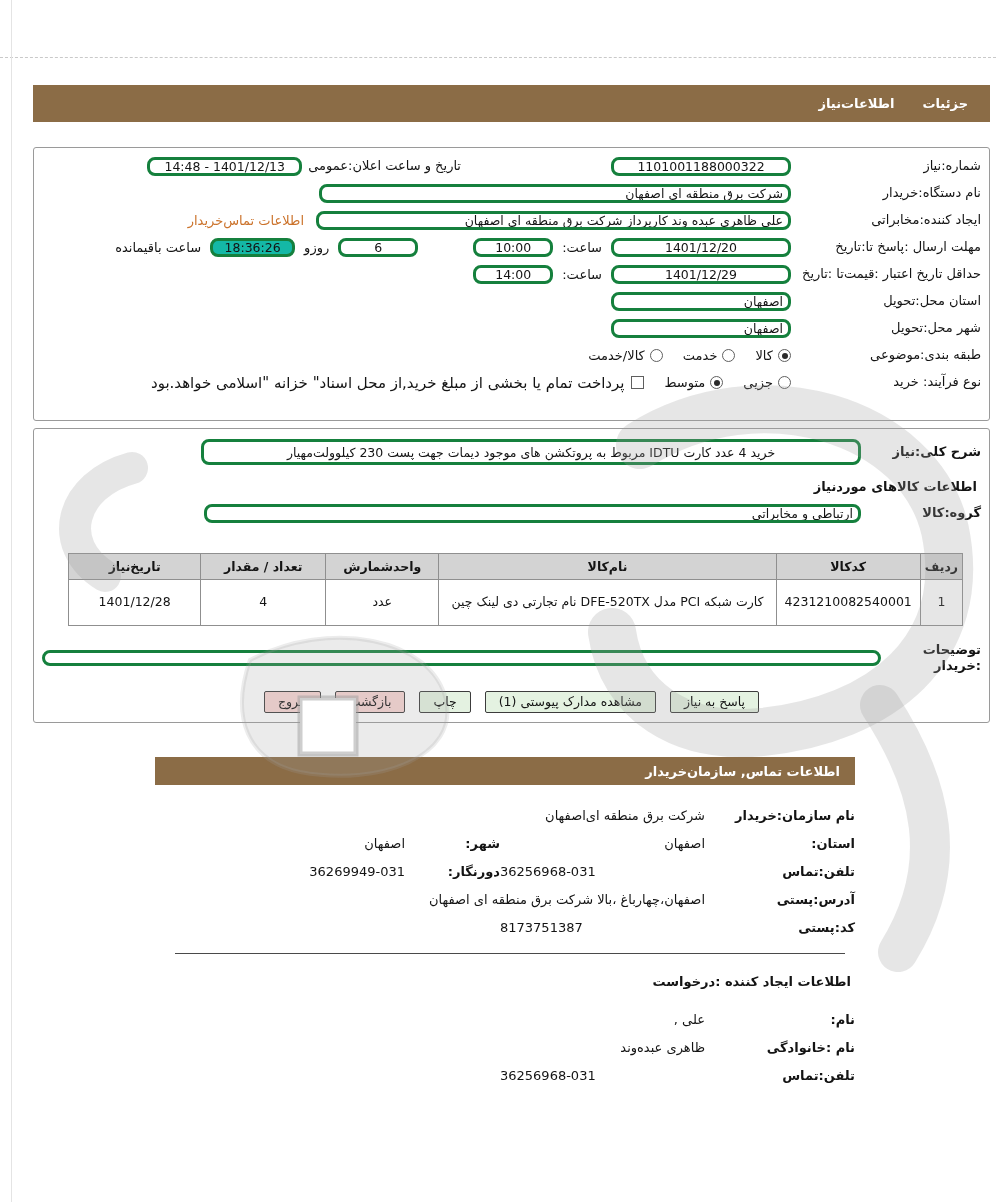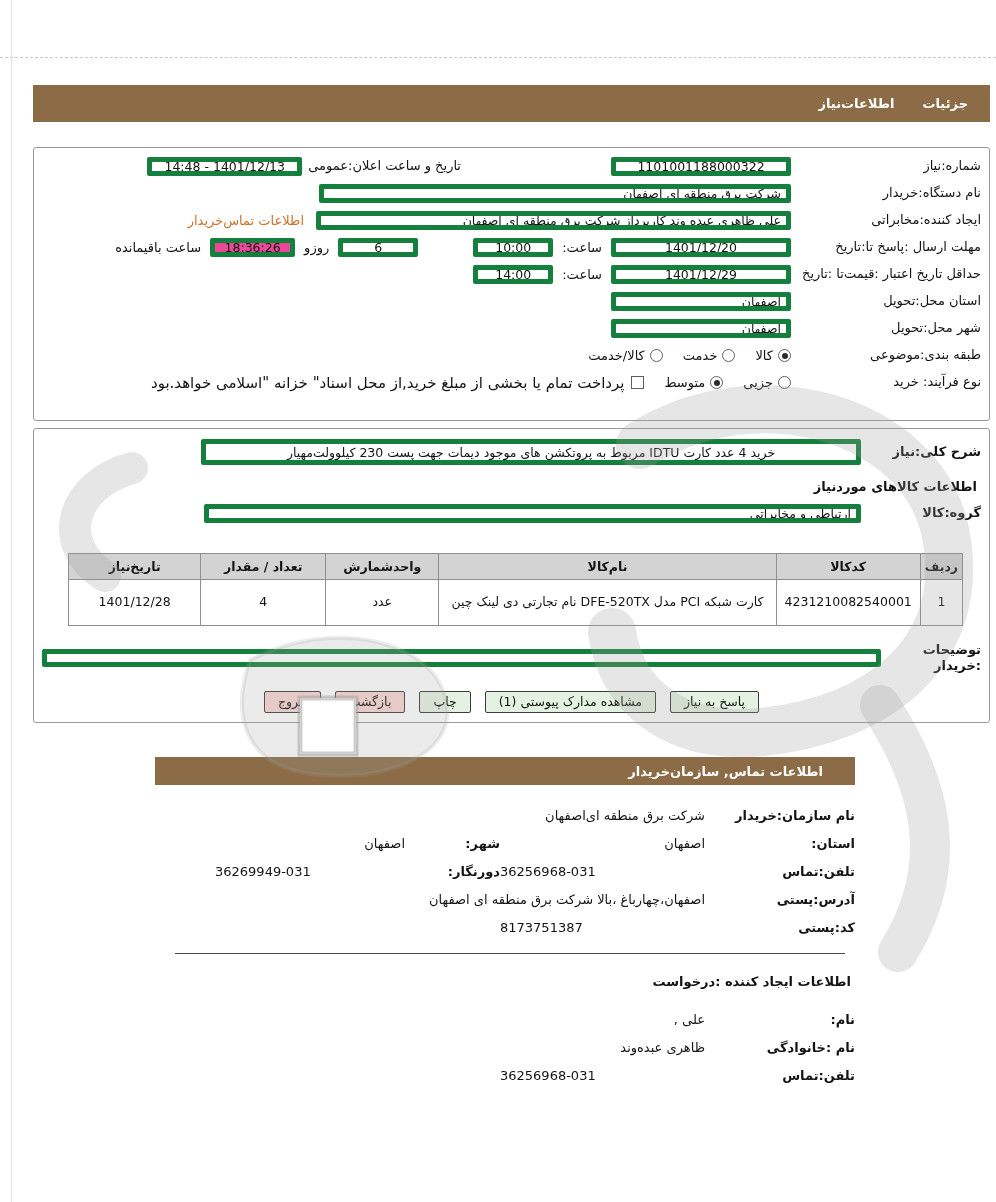--- a/index.html
+++ b/index.html
@@ -23,26 +23,26 @@
   .frow{display:flex;align-items:center;margin-bottom:8px;min-height:19px}
   .lbl{padding-left:6px;line-height:1.25}
   .b{font-weight:bold}
   .w190{width:190px;flex:none}
   .w120{width:120px;flex:none}
   .w100{width:100px;flex:none}
   .lblS{padding:0 9px;flex:none}
   .sp150{width:150px;flex:none}
   .sp55{width:55px;flex:none}
 
-  .ibox{height:19px;border:5px solid #15803d;border-radius:2px;background:#fff;
+  .ibox{height:19px;border:3px solid #15803d;border-radius:8px;background:#fff;
         display:flex;align-items:center;padding:4px 5px;font-size:12.5px;flex:none;overflow:hidden;white-space:nowrap}
   .w180{width:180px}.w155{width:155px}.w80{width:80px}.w85{width:85px}
   .w540{width:472px}.w475{width:475px}.w660{width:660px}.w657{width:657px}
   .center{justify-content:center}
-  .yellow{background:#ec4899}
+  .yellow{background:#14b8a6}
   .tall26{height:26px}
   .h16{height:16px}
   .flex1{flex:1}
   .num{direction:ltr;unicode-bidi:embed}
 
   .link{color:#cb722a;cursor:pointer;margin-right:12px;white-space:nowrap}
 
   .radio{width:13px;height:13px;border:1px solid #5f5f5f;border-radius:50%;background:#fff;
          display:inline-block;flex:none;margin-left:5px;position:relative;cursor:pointer}
   .radio.checked::after{content:"";position:absolute;inset:2.5px;background:#2b2b2b;border-radius:50%}
@@ -58,21 +58,21 @@
 
   .notesrow{display:flex;align-items:center;margin-top:16px}
   .btnrow{display:flex;align-items:center;justify-content:center;margin-top:16px;gap:14px}
   .btn{height:22px;border:1px solid #3c3c3c;border-radius:2px;padding:0 13px;display:flex;
        align-items:center;font-size:12.5px;cursor:pointer;white-space:nowrap;background:#eee}
   .btn.green{background:#e4f2e1}
   .btn.pink{background:#f8d5d3}
 
   .contact{position:absolute;top:757px;right:141px;width:700px;z-index:1}
   .cbar{height:28px;background:#8b6c46;color:#fff;font-weight:bold;display:flex;
-        align-items:center;padding-right:32px;font-size:13px}
+        align-items:center;padding-right:15px;font-size:13px}
   .crow{display:flex;align-items:flex-start;margin-top:10px;min-height:18px;line-height:18px}
   .crow.first{margin-top:22px}
   .clabel{width:150px;flex:none;font-weight:bold;padding-left:10px}
   .cvalue{width:205px;flex:none}
   .cvalue.wide{width:auto;flex:1}
   .clabel2{width:95px;flex:none;font-weight:bold}
   .cvalue2{flex:1;padding-left:60px}
   .chr{border:none;border-top:1px solid #4a4a4a;margin:16px 10px 0 20px}
   .cheading{font-weight:bold;margin:20px 4px 0 0}
 </style>
@@ -244,21 +244,21 @@
       <span class="clabel">استان:</span>
       <span class="cvalue">اصفهان</span>
       <span class="clabel2">شهر:</span>
       <span class="cvalue2">اصفهان</span>
     </div>
 
     <div class="crow">
       <span class="clabel">تلفن:تماس</span>
       <span class="cvalue num">36256968-031</span>
       <span class="clabel2">دورنگار:</span>
-      <span class="cvalue2 num" style="direction:ltr;text-align:left">36269949-031</span>
+      <span class="cvalue2 num" style="direction:ltr;text-align:right">36269949-031</span>
     </div>
 
     <div class="crow">
       <span class="clabel">آدرس:پستی</span>
       <span class="cvalue wide">اصفهان،چهارباغ ،بالا شرکت برق منطقه ای اصفهان</span>
     </div>
 
     <div class="crow">
       <span class="clabel">کد:پستی</span>
       <span class="cvalue num">8173751387</span>

